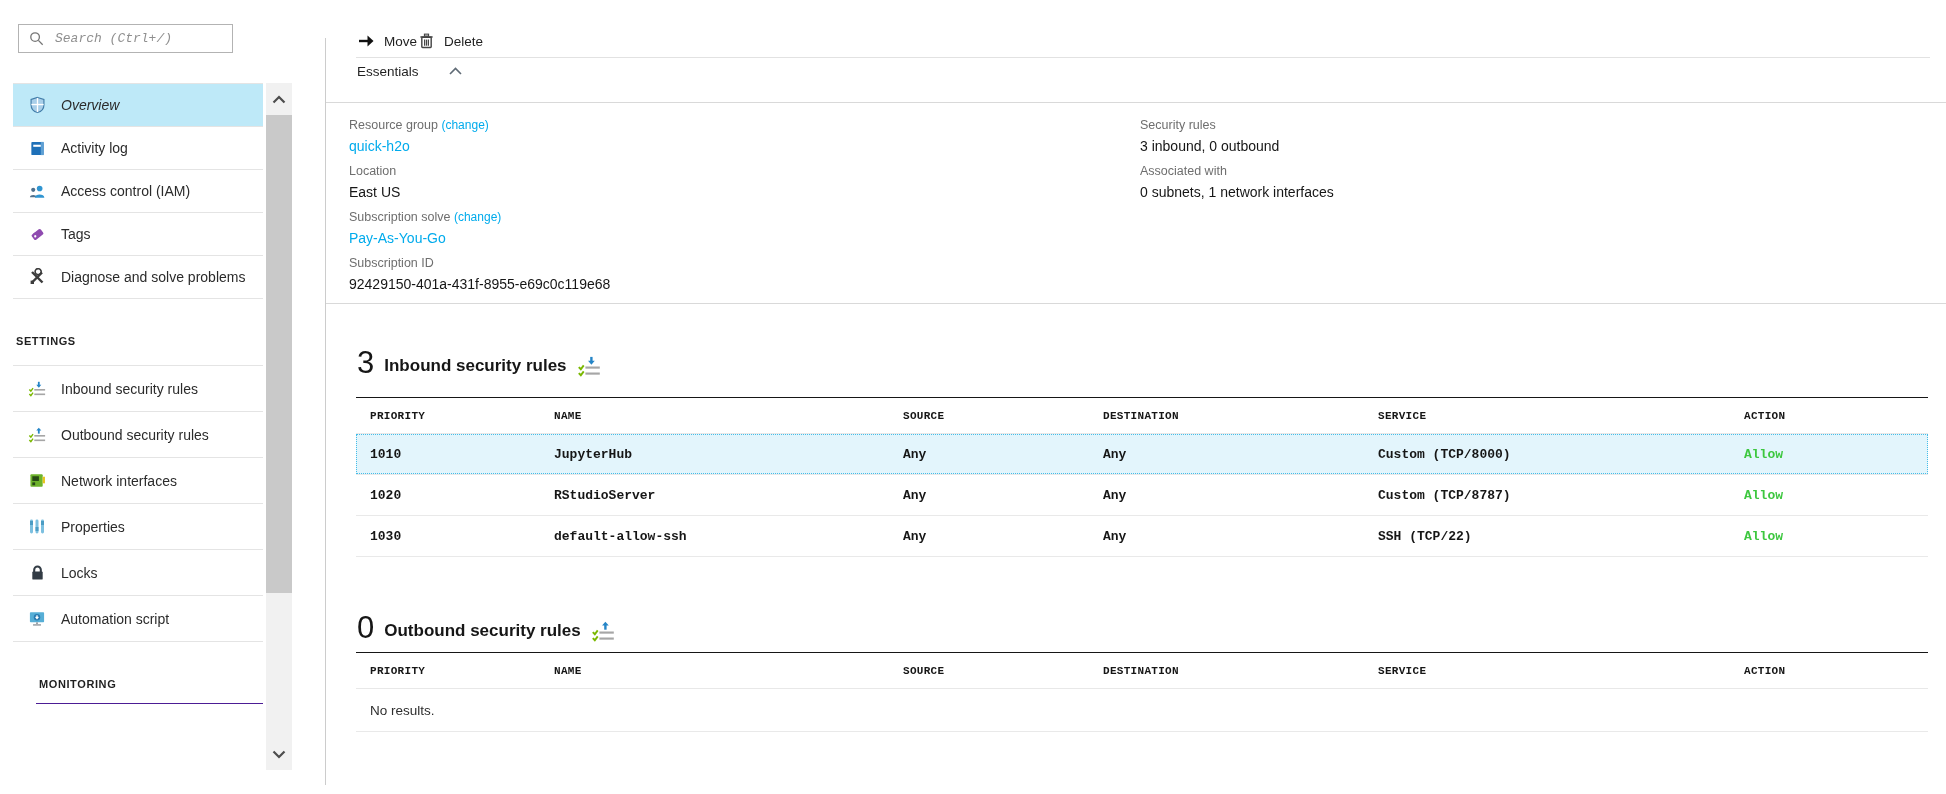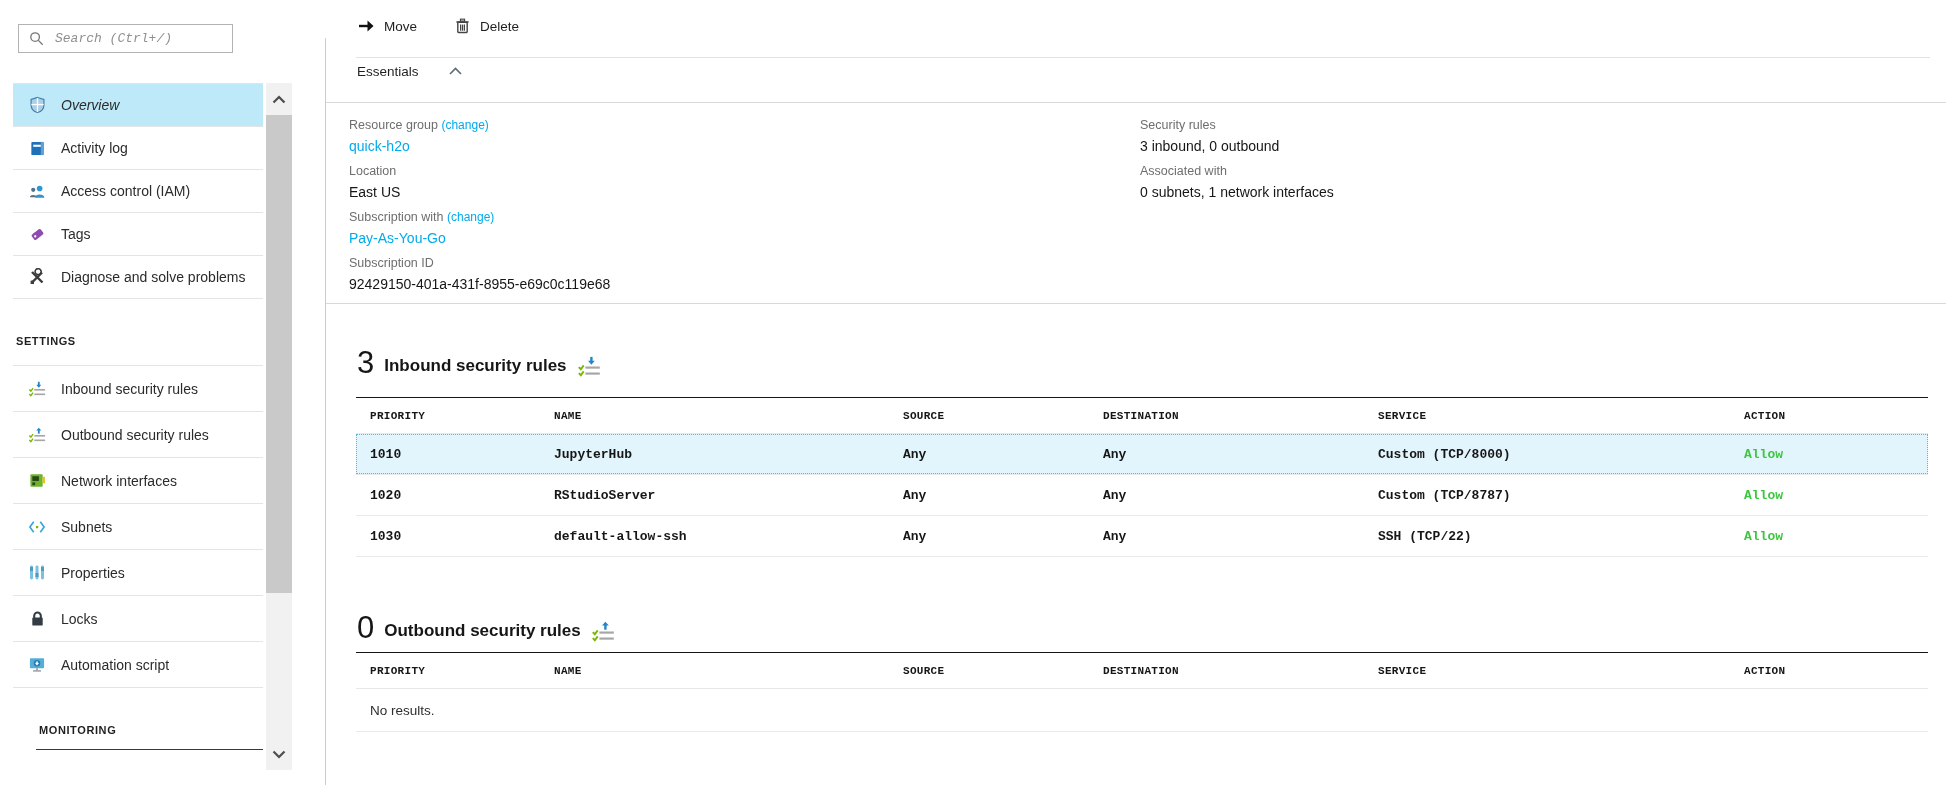--- a/index.html
+++ b/index.html
@@ -34,21 +34,21 @@
   }
   .section-label.mon{ padding:36px 0 13px 3px; border-bottom:1px solid #4c1d95;margin-left:23px; }
   .icon{ display:inline-flex; width:18px; height:18px; flex:none; align-items:center; justify-content:center; }
   
   .sb-scroll{ position:absolute; left:266px; top:83px; width:26px; height:687px; background:#f1f1f1; }
   .sb-btn{ position:absolute; left:0; width:26px; height:26px; display:flex; align-items:center; justify-content:center; cursor:pointer; }
   .sb-btn.up{ top:3px; } .sb-btn.down{ bottom:3px; }
   .sb-thumb{ position:absolute; left:0; top:32px; width:26px; height:478px; background:#c9c9c9; cursor:pointer; }
   
   .vdivider{ position:absolute; left:325px; top:38px; width:1px; height:747px; background:#cccccc; }
-  .toolbar{ position:absolute; left:357px; top:17px; display:flex; gap:36px; }
+  .toolbar{ position:absolute; left:357px; top:32px; display:flex; }
   .tbtn{ display:flex; align-items:center; gap:9px; font-size:13.5px; color:#1f1f1f; cursor:pointer; }
   .hline{ position:absolute; height:1px; background:#e2e2e2; }
   .ess-header{ position:absolute; left:357px; top:62px; display:flex; align-items:center; gap:28px; cursor:pointer; }
   .ess-title{ font-size:13.5px; color:#1f1f1f; }
   .ess-col{ position:absolute; top:117px; }
   .ess-col.left{ left:349px; } .ess-col.right{ left:1140px; }
   .ess-label{ font-size:12.5px; color:#6e6e6e; line-height:16px; margin-bottom:4px; white-space:nowrap; }
   .ess-value{ font-size:14px; color:#161616; line-height:18px; margin-bottom:8px; white-space:nowrap; }
   .link{ color:#00abec; cursor:pointer; }
   .change-link{ color:#00abec; font-size:12px; cursor:pointer; }
@@ -177,30 +177,20 @@
               <rect x="1.5" y="2.5" width="13" height="13" rx="1" fill="#6db32b"></rect>
               <rect x="14.5" y="5" width="2.4" height="7" fill="#e8c31c"></rect>
               <rect x="3.5" y="4.5" width="7" height="5" fill="#274a15"></rect>
               <rect x="3.5" y="11" width="3" height="3" fill="#274a15"></rect>
             </svg>
         </span>
         <span class="mi-label">Network interfaces</span>
       </div>
       <div class="menu-item">
         <span class="icon">
-          <svg width="19" height="16" viewBox="0 0 19 16">
-              <polyline points="6,2.5 2,8 6,13.5" fill="none" stroke="#35a3dc" stroke-width="1.7"></polyline>
-              <polyline points="13,2.5 17,8 13,13.5" fill="none" stroke="#35a3dc" stroke-width="1.7"></polyline>
-              <rect x="8.4" y="6.9" width="2.4" height="2.4" fill="#7ab800"></rect>
-            </svg>
-        </span>
-        <span class="mi-label">Subnets</span>
-      </div>
-      <div class="menu-item">
-        <span class="icon">
           <svg width="16" height="17" viewBox="0 0 16 17">
               <rect x="1" y="1.5" width="3" height="14" rx="1.4" fill="#7cc0e0"></rect>
               <rect x="6.5" y="1.5" width="3" height="14" rx="1.4" fill="#7cc0e0"></rect>
               <rect x="12" y="1.5" width="3" height="14" rx="1.4" fill="#7cc0e0"></rect>
               <rect x="1" y="3" width="3" height="4" fill="#4b9cc4"></rect>
               <rect x="6.5" y="9" width="3" height="4" fill="#4b9cc4"></rect>
               <rect x="12" y="3" width="3" height="4" fill="#4b9cc4"></rect>
             </svg>
         </span>
         <span class="mi-label">Properties</span>
@@ -286,21 +276,21 @@
     </span>
   </div>
 
   <div class="hline" style="left:326px; width:1620px; top:102px; background:#d9d9d9;"></div>
 
   <div class="ess-col left">
     <div class="ess-label"><span>Resource group</span> <span class="change-link">(change)</span></div>
     <div class="ess-value link">quick-h2o</div>
     <div class="ess-label">Location</div>
     <div class="ess-value">East US</div>
-    <div class="ess-label"><span>Subscription with</span> <span class="change-link">(change)</span></div>
+    <div class="ess-label"><span>Subscription solve</span> <span class="change-link">(change)</span></div>
     <div class="ess-value link">Pay-As-You-Go</div>
     <div class="ess-label">Subscription ID</div>
     <div class="ess-value">92429150-401a-431f-8955-e69c0c119e68</div>
   </div>
 
   <div class="ess-col right">
     <div class="ess-label">Security rules</div>
     <div class="ess-value">3 inbound, 0 outbound</div>
     <div class="ess-label">Associated with</div>
     <div class="ess-value">0 subnets, 1 network interfaces</div>

